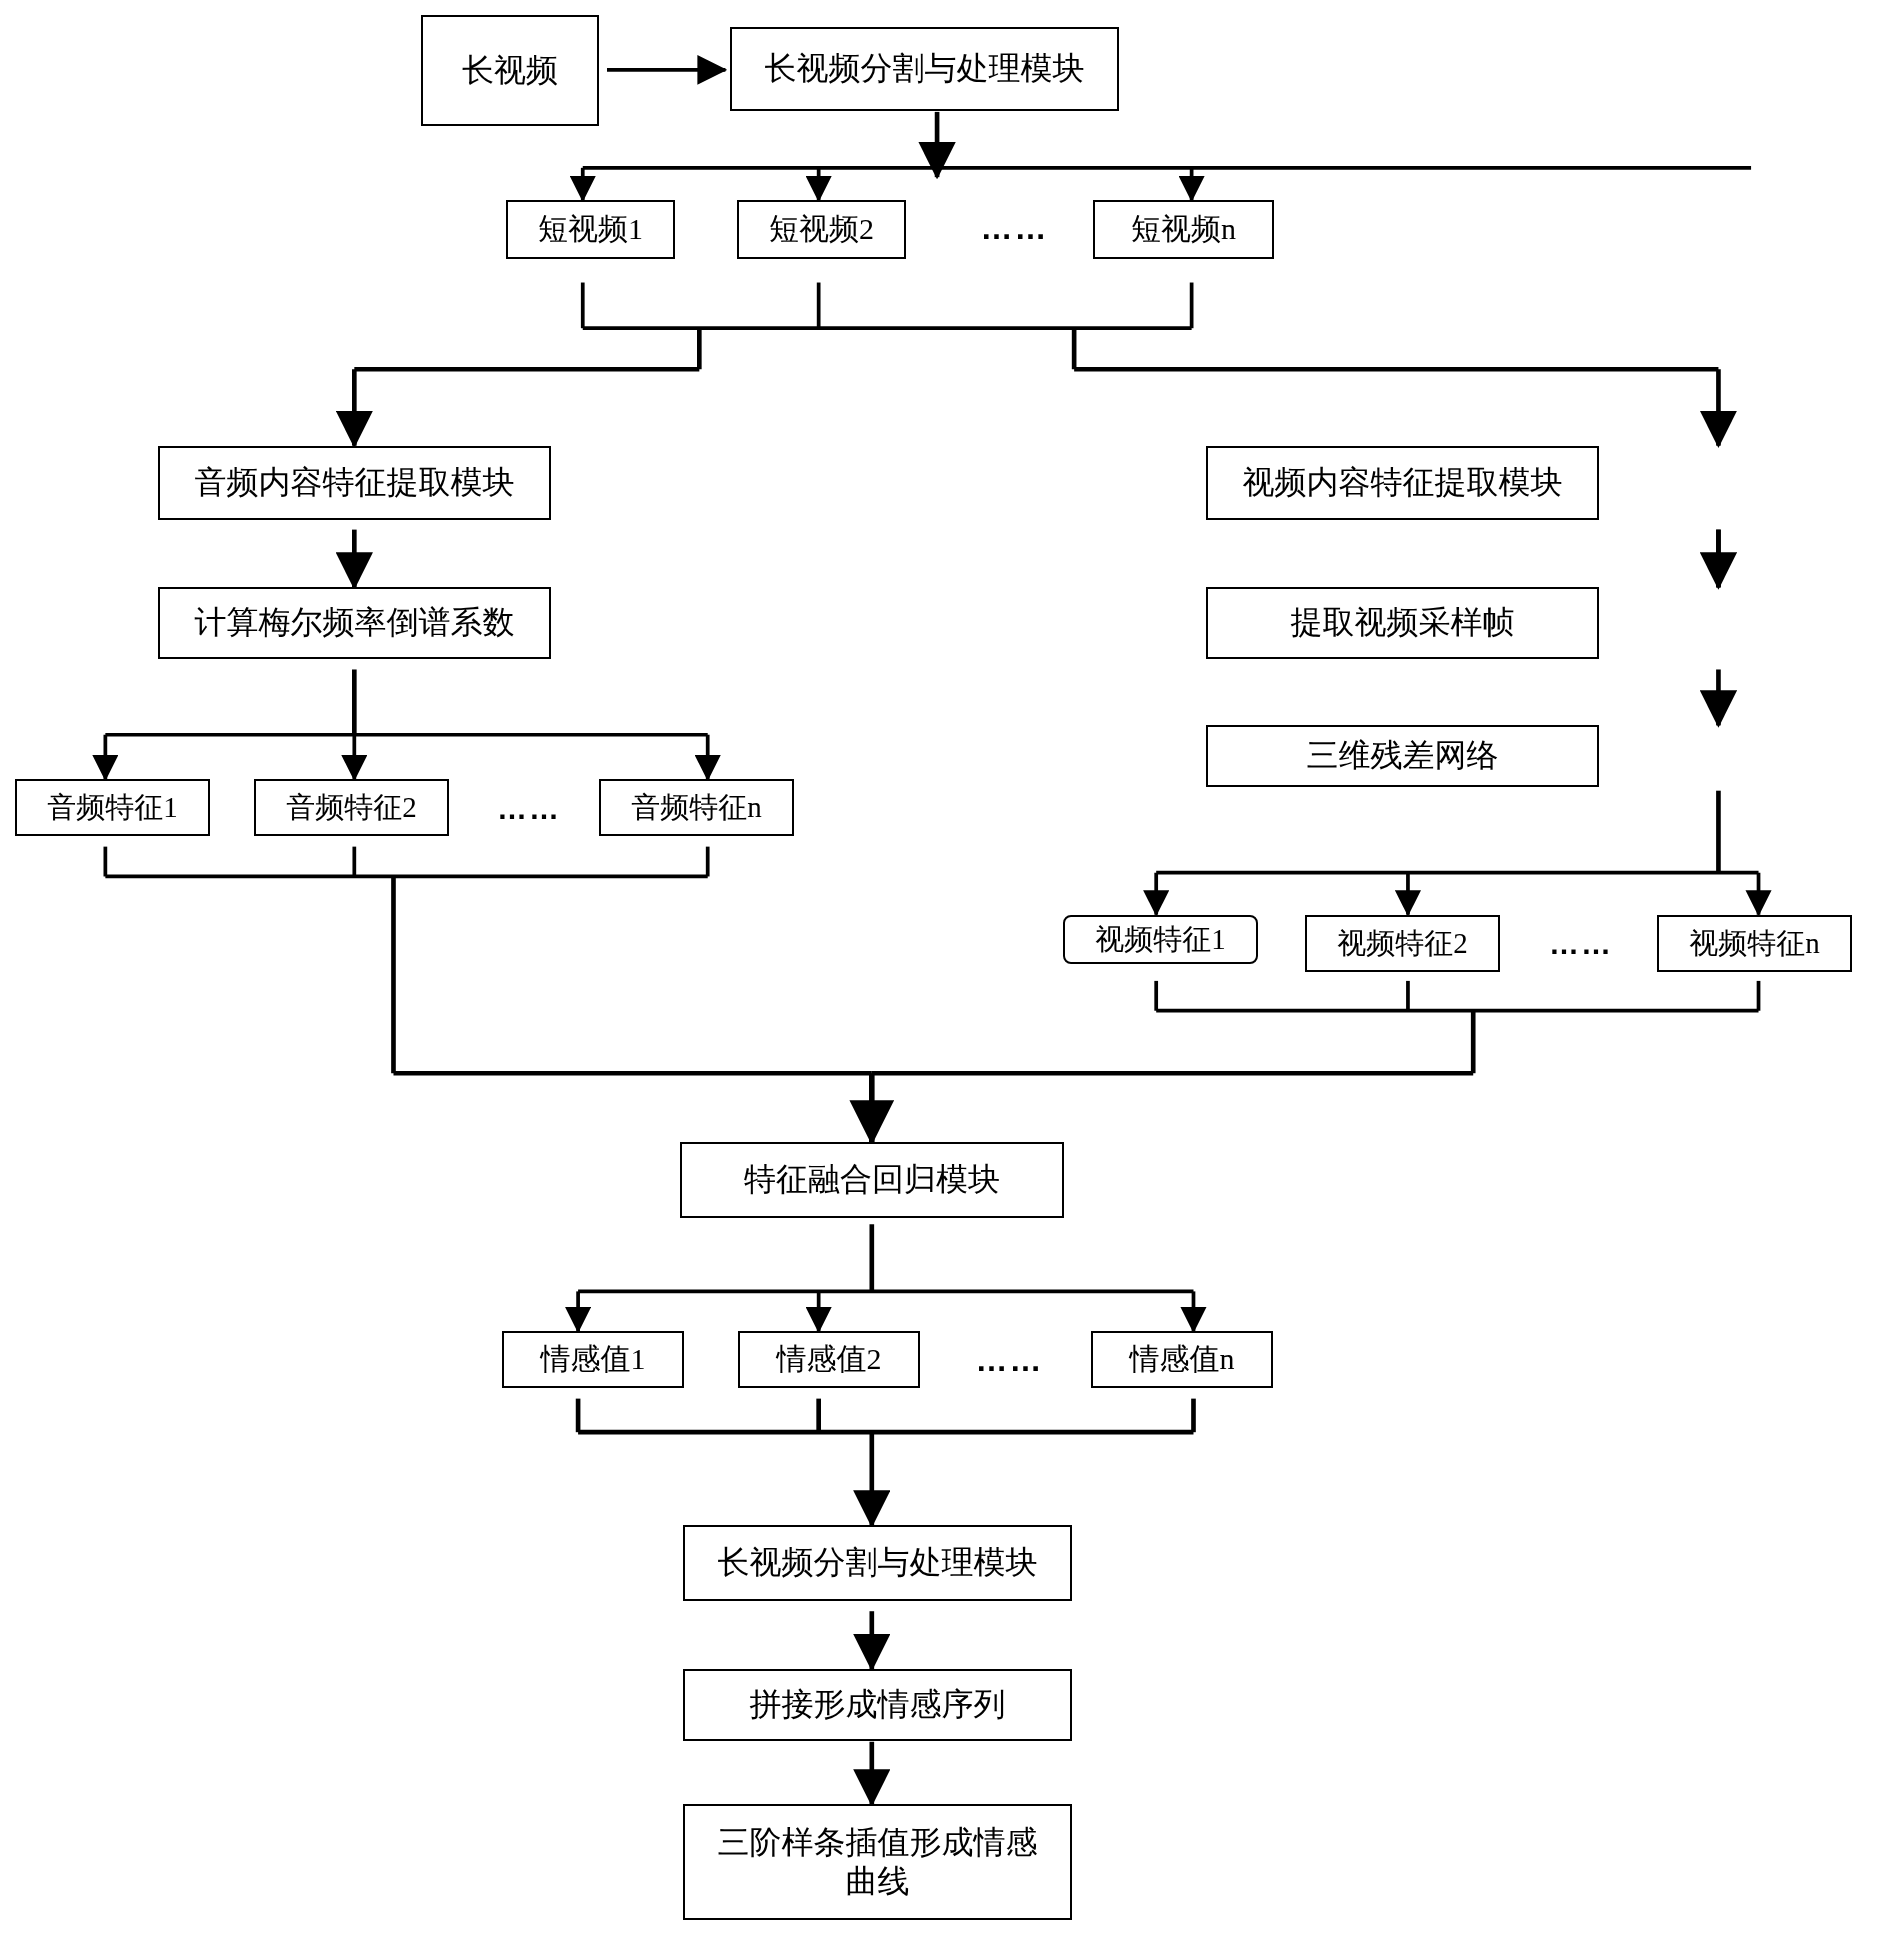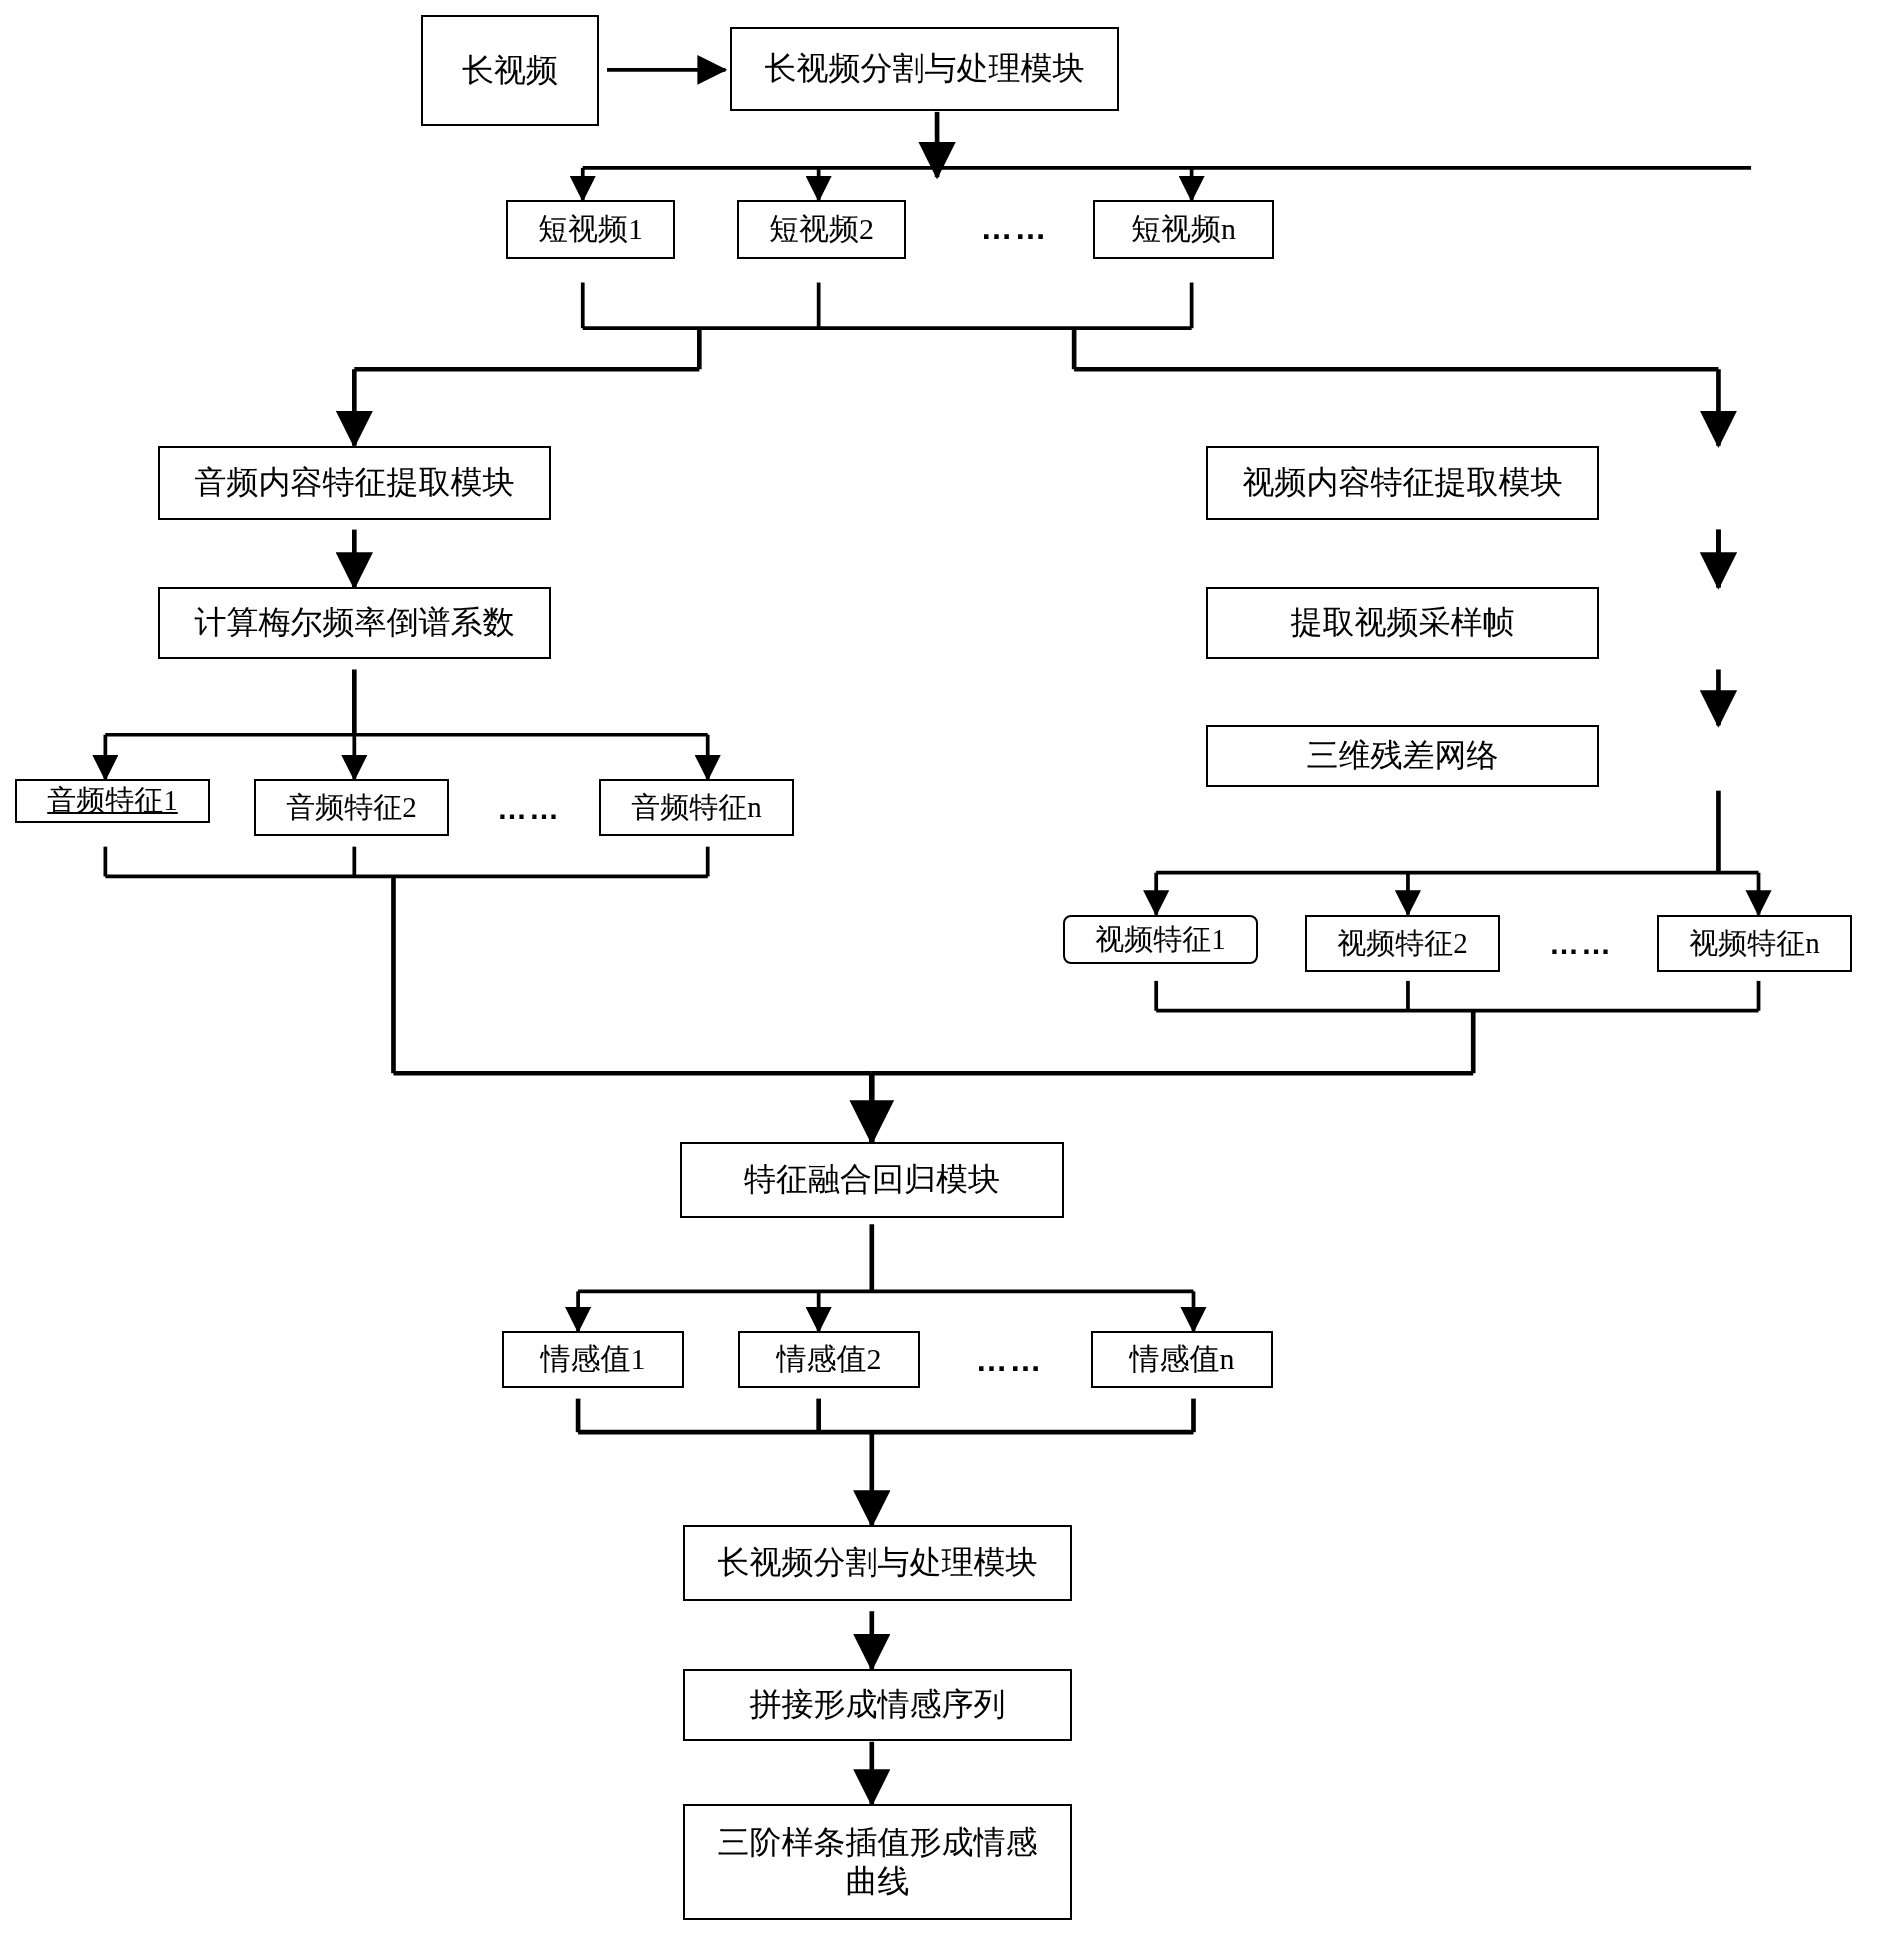--- a/index.html
+++ b/index.html
@@ -161,21 +161,21 @@
   </div>
 
   <div class="node" style="left:158px; top:446px; width:393px; height:74px; font-size:32px;">
     <span class="node-label">音频内容特征提取模块</span>
   </div>
 
   <div class="node" style="left:158px; top:587px; width:393px; height:72px; font-size:32px;">
     <span class="node-label">计算梅尔频率倒谱系数</span>
   </div>
 
-  <div class="node" style="left:15px; top:779px; width:195px; height:44px; font-size:29px;text-decoration:underline;">
+  <div class="node" style="left:15px; top:779px; width:195px; height:57px; font-size:29px;">
     <span class="node-label">音频特征1</span>
   </div>
   <div class="node" style="left:254px; top:779px; width:195px; height:57px; font-size:29px;">
     <span class="node-label">音频特征2</span>
   </div>
   <div class="ellipsis" style="left:467px; top:785px; width:124px; height:47px; font-size:30px;">……</div>
   <div class="node" style="left:599px; top:779px; width:195px; height:57px; font-size:29px;">
     <span class="node-label">音频特征n</span>
   </div>
 

